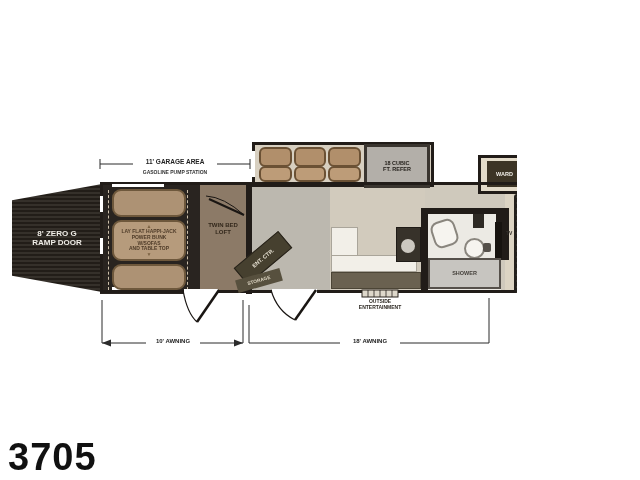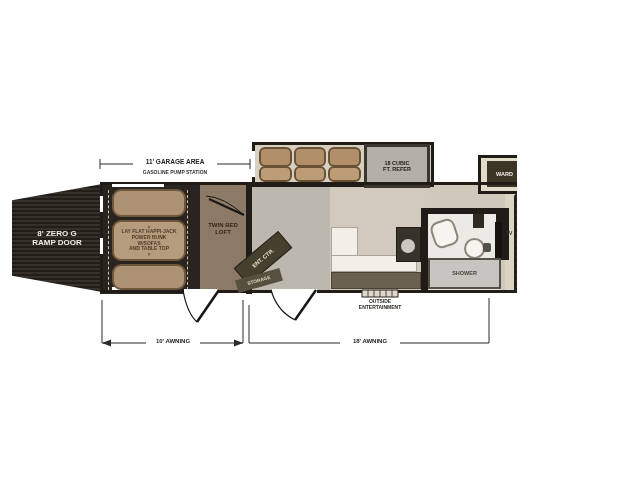--- a/index.html
+++ b/index.html
@@ -226,13 +226,14 @@
     <path d="M183 290 Q187 313 197 322" stroke="#1a1613" stroke-width="1.2" fill="none"></path>
     <path d="M316 290 L295 320" stroke="#1a1613" stroke-width="2.5"></path>
     <path d="M271 290 Q277 311 295 320" stroke="#1a1613" stroke-width="1.2" fill="none"></path>
     <path d="M209 199 L244 215" stroke="#1a1613" stroke-width="2"></path>
     <path d="M206 196 Q224 197 244 215" stroke="#1a1613" stroke-width="1" fill="none"></path>
     <path d="M570 198 C583 224 583 260 564 290" stroke="#efece4" stroke-width="2.5" fill="none"></path>
     <rect x="362" y="290" width="36" height="7" fill="#ded8cb" stroke="#2a251f" stroke-width="1"></rect>
     <path d="M368 290 v7 M374 290 v7 M380 290 v7 M386 290 v7 M392 290 v7" stroke="#2a251f" stroke-width="0.8"></path>
   </svg>
 
+  <div class="abs" id="model">3705</div>
 </div>
 
 </body></html>

